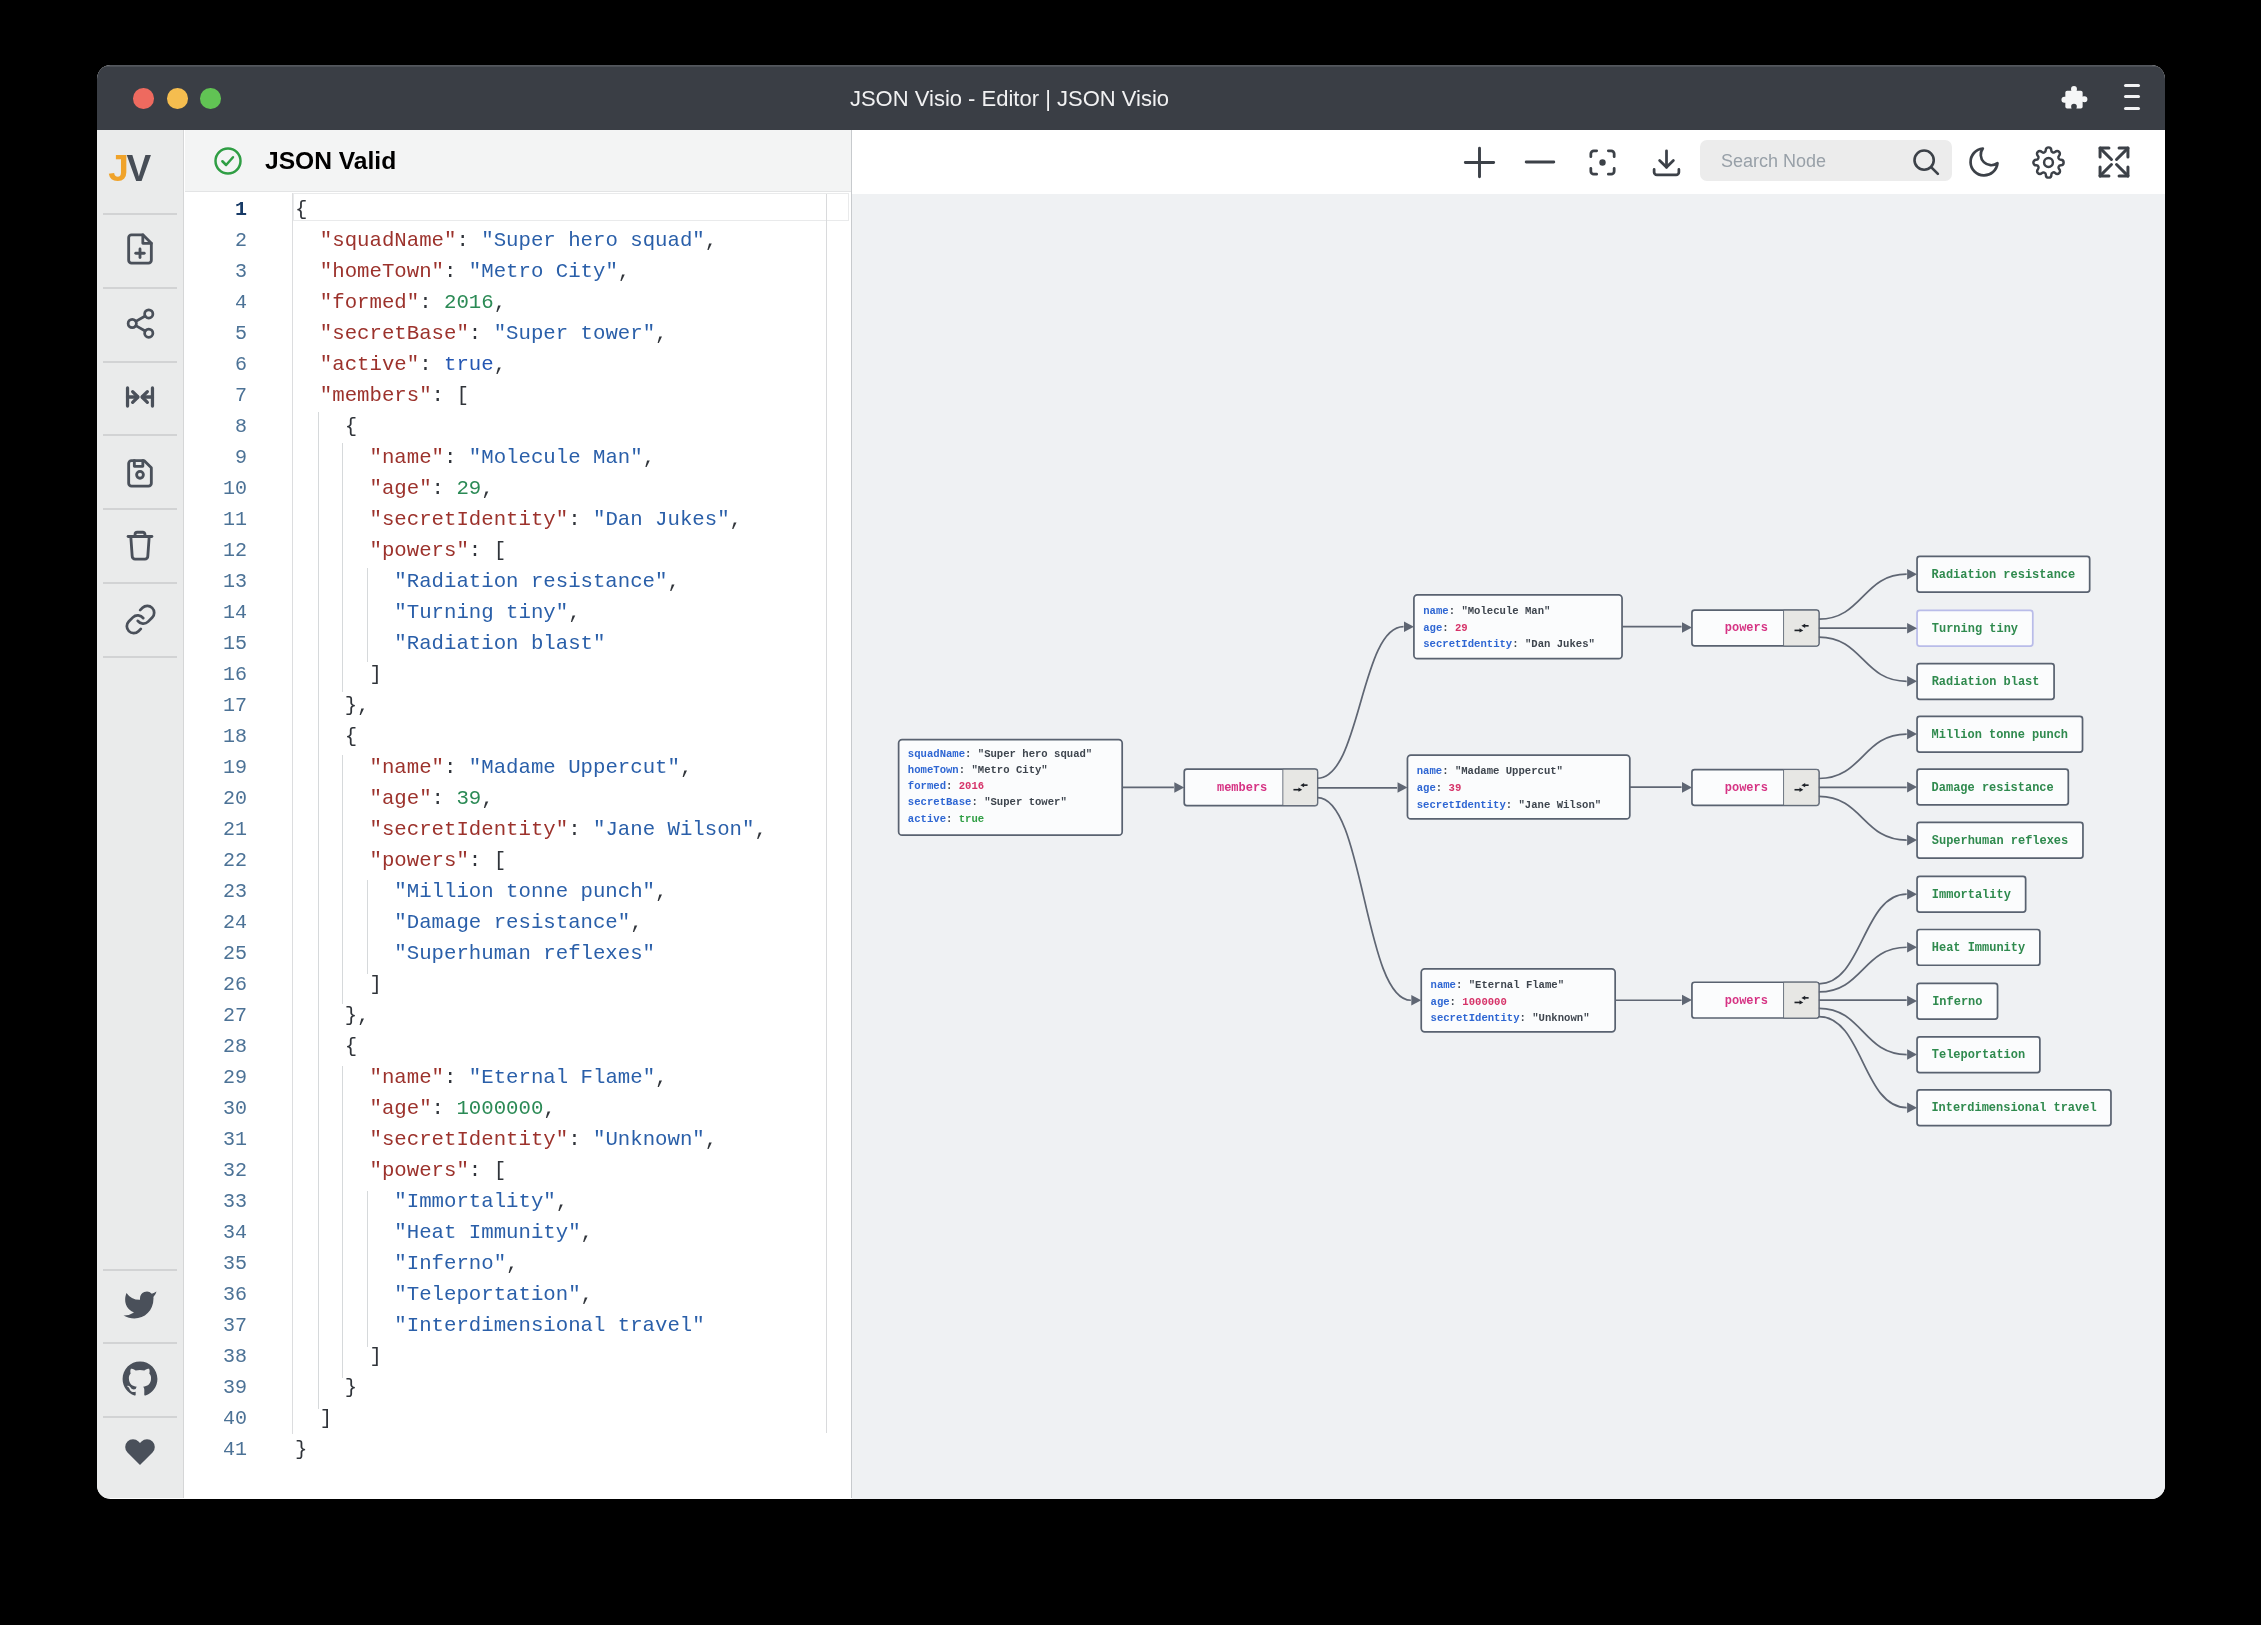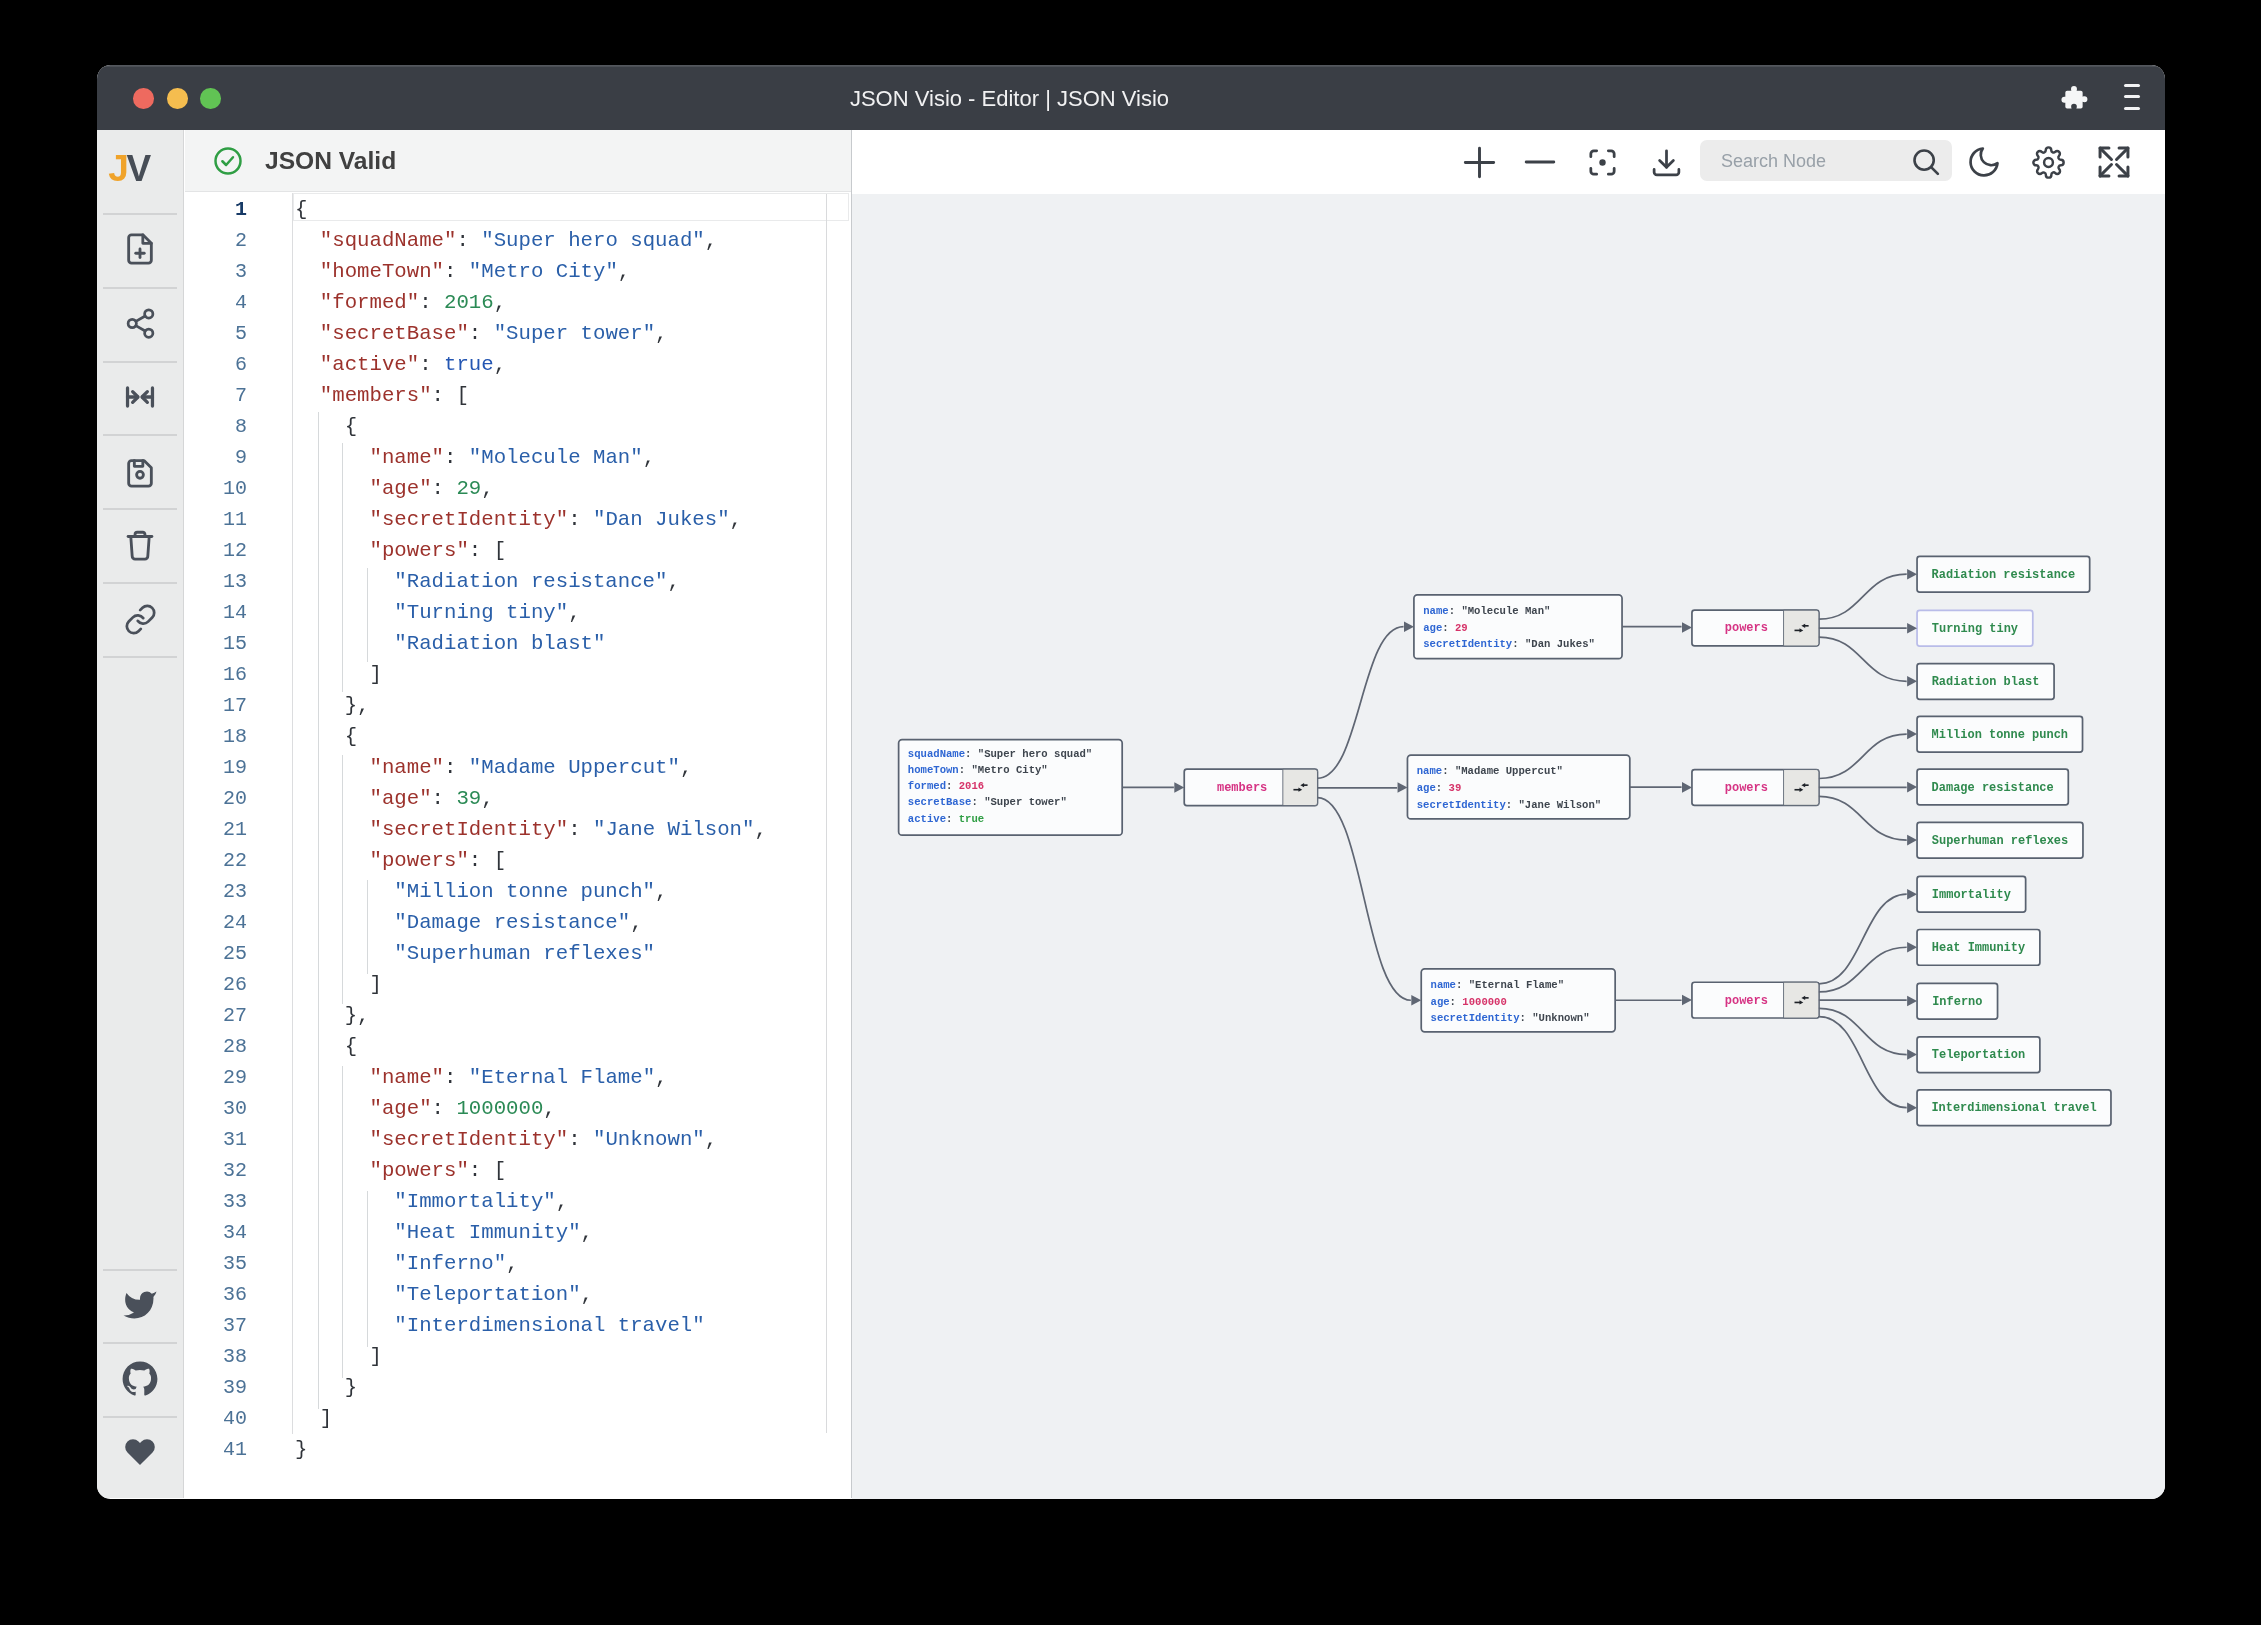--- a/index.html
+++ b/index.html
@@ -1,21 +1,21 @@
 <!DOCTYPE html>
 <html style="font-size:13.8px"><head><meta charset="utf-8"><title>JSON Visio - Editor | JSON Visio</title>
 <style>
 * { margin:0; padding:0; box-sizing:border-box; }
 html,body { width:2261px; height:1625px; background:#000; overflow:hidden; }
 #win { position:absolute; left:97px; top:65px; width:2068px; height:1434px;
   border-radius:13.8px; overflow:hidden; background:#fff; font-family:"Liberation Sans",sans-serif; }
 #titlebar { position:absolute; left:0; top:0; width:2068px; height:65px; background:#3a3e45; box-shadow:inset 0 1.7px 0 rgba(255,255,255,.13); }
 #sidebar { position:absolute; left:0; top:65px; width:87px; height:1368px; background:#eaebeb; border-right:1.3px solid #d5d6d7; }
 #edhead { position:absolute; left:88px; top:65px; width:667px; height:62px; background:#f3f4f4; border-bottom:1.7px solid #e3e4e5; }
-#edhead .t { position:absolute; left:80px; top:0; line-height:62px; font-size:24.6px; font-weight:700; color:#404040; }
+#edhead .t { position:absolute; left:80px; top:0; line-height:62px; font-size:24.6px; font-weight:700; color:#000000; }
 #gutter { position:absolute; left:88px; top:129px; width:62px; text-align:right; font:400 20px/31px "Liberation Mono",monospace; color:#4c7296; }
 #gutter .ln1 { color:#173a66; font-weight:700; }
 #code { position:absolute; left:198px; top:129px; font:400 20.7px/31px "Liberation Mono",monospace; color:#30343a; white-space:pre; }
 #code .k { color:#9c322c; } #code .s { color:#2a5fa9; } #code .n { color:#2b8a55; }
 #code .b { color:#2456b2; } #code .p { color:#30343a; }
 .ig { position:absolute; width:1.3px; background:#d6d9db; }
 #gborder { position:absolute; left:195px; top:128px; width:1.3px; height:1241px; background:#dcdddf; }
 #ruler { position:absolute; left:729px; top:129px; width:1.3px; height:1239px; background:#d9dadc; }
 #aline { position:absolute; left:196px; top:128px; width:556px; height:28.4px; border:1.7px solid #e9eaeb; background:#fff; }
 #divider { position:absolute; left:754px; top:65px; width:1.7px; height:1368px; background:#c7cacd; }

